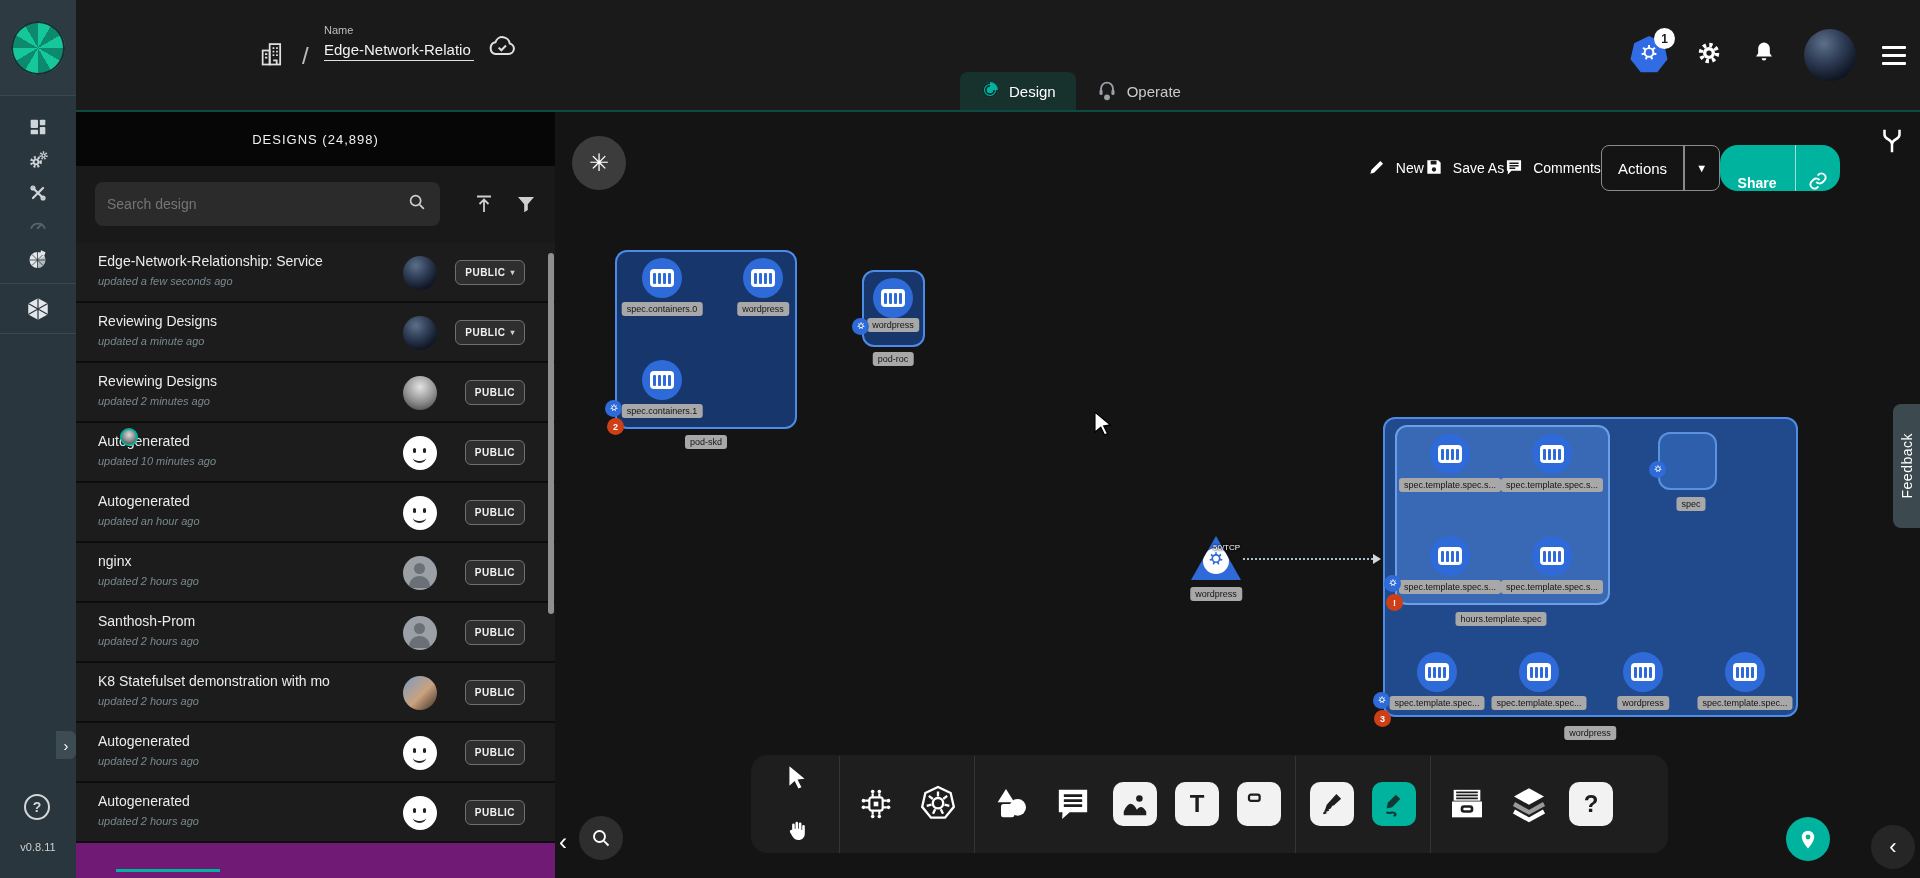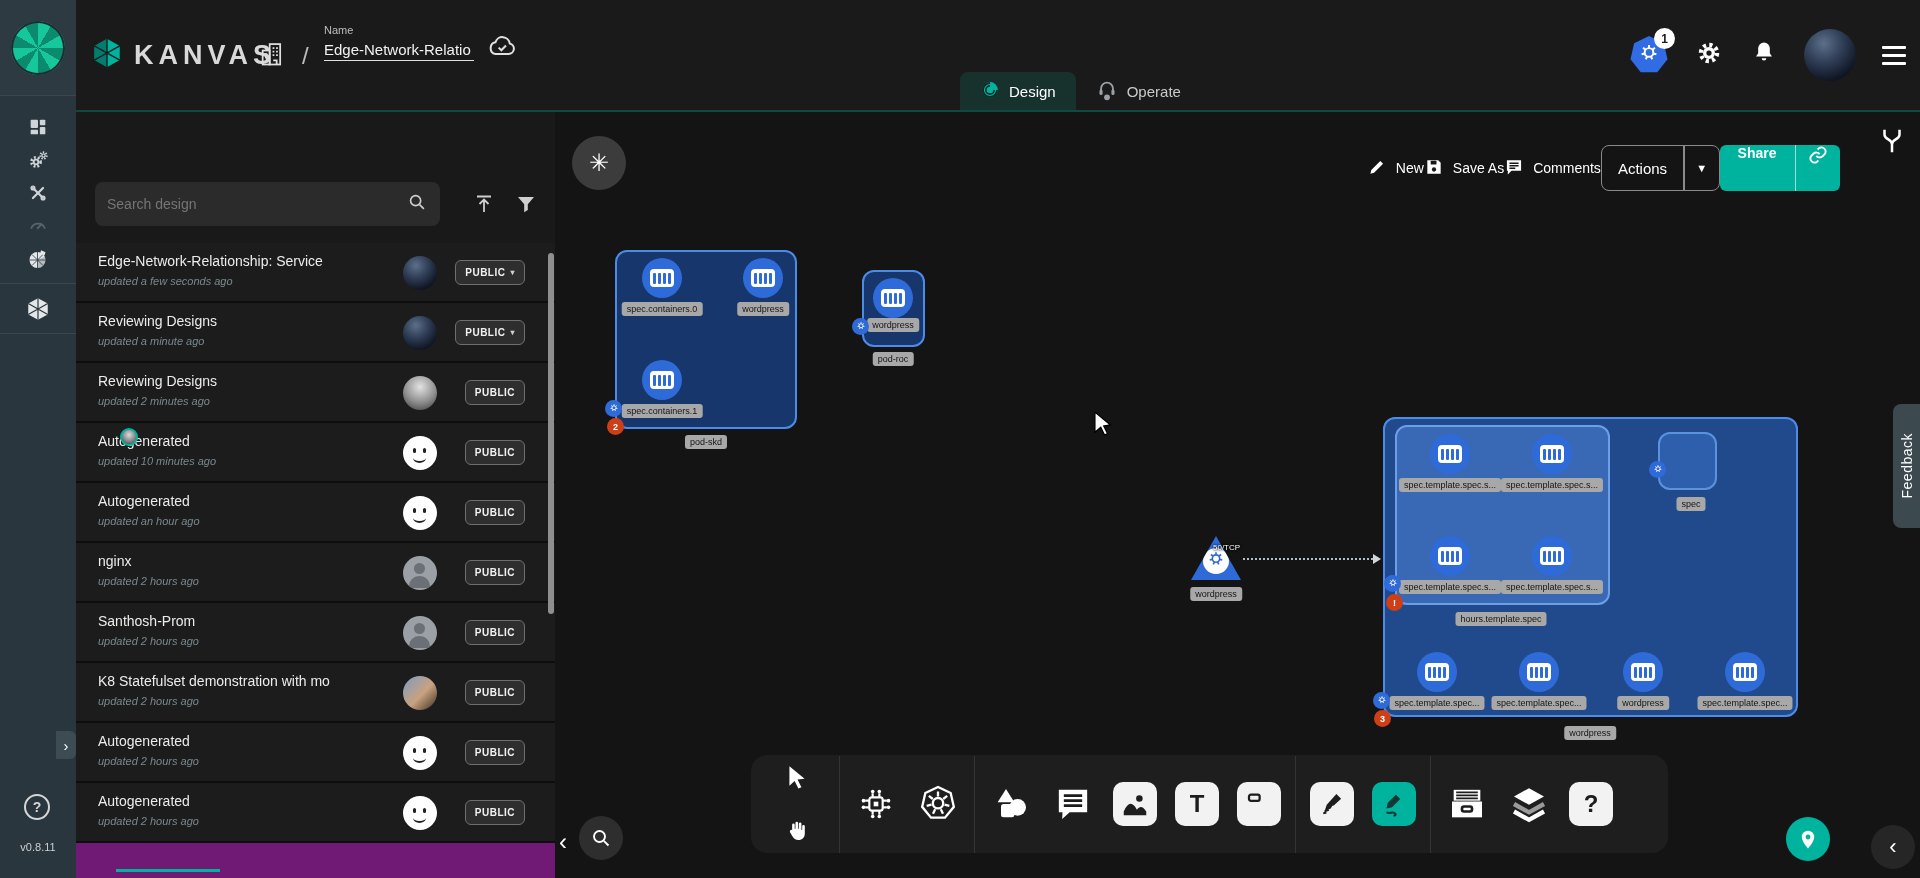--- a/index.html
+++ b/index.html
@@ -88,21 +88,21 @@
   .canvas{position:absolute;left:555px;top:112px;width:1365px;height:766px;background:#141414;overflow:hidden}
   .fab-snow{position:absolute;left:17px;top:24px;width:54px;height:54px;border-radius:50%;background:#3c3c3c;
     display:flex;align-items:center;justify-content:center;color:#fff;font-size:24px;cursor:pointer}
   .actionbar{position:absolute;top:33px;right:80px;height:46px;display:flex;align-items:center;}
   .act{display:flex;align-items:center;gap:9px;font-size:14px;color:#fff;cursor:pointer}
   .btn-actions{display:flex;align-items:center;height:46px;border:1.5px solid #8a8a8a;border-radius:8px;
     overflow:hidden;cursor:pointer}
   .btn-actions .lbl{padding:0 16px;font-size:15px;color:#fff}
   .btn-actions .sep{width:1.5px;height:46px;background:#8a8a8a}
   .btn-actions .caret{width:34px;text-align:center;font-size:11px;color:#fff}
-  .btn-share{display:flex;align-items:flex-start;height:46px;background:#00B39F;border-radius:6px;overflow:hidden;cursor:pointer}
+  .btn-share{display:flex;align-items:flex-end;height:46px;background:#00B39F;border-radius:18px;overflow:hidden;cursor:pointer}
   .btn-share .lbl{padding:0 18px;font-size:14px;font-weight:bold;color:#fff}
   .btn-share .sep{width:1.5px;height:46px;background:rgba(255,255,255,.6)}
   .btn-share .link{width:44px;display:flex;align-items:center;justify-content:center}
 
   .kbox{position:absolute;border:2px solid #4d8be8;border-radius:12px}
   .kbox.pod{background:rgba(24,59,121,.88)}
   .kbox.deploy{background:rgba(37,87,167,.82)}
   .kbox.inner{background:rgba(60,108,184,.9);border-color:#6ba0e8}
   .kbox.specbox{background:rgba(47,98,176,.9);border-color:#5b92de}
   .knode{position:absolute;width:40px;height:40px;border-radius:50%;background:#2f6bd8;
@@ -145,32 +145,20 @@
   .feedback{position:fixed;right:0;top:404px;width:27px;height:124px;background:#3C494F;color:#fff;
     border-radius:8px 0 0 8px;display:flex;align-items:center;justify-content:center;cursor:pointer;z-index:20}
   .feedback span{writing-mode:vertical-rl;transform:rotate(180deg);font-size:14px;letter-spacing:.5px}
 </style>
 </head>
 <body>
 
 <div class="app">
 
   <div class="header">
-    <div class="brand">
-      <span>
-        <svg width="34" height="34" viewBox="0 0 24 24">
-            <polygon points="12,2 21,7 21,17 12,22 3,17 3,7" fill="#00B39F"></polygon>
-            <polygon points="12,2 3,7 3,17 12,22" fill="rgba(0,0,0,.3)"></polygon>
-            <g stroke="#10201f" stroke-width="1">
-              <path d="M12 2v20M3 7l18 10M21 7L3 17"></path>
-            </g>
-          </svg>
-      </span>
-      <span class="brand-text">KANVAS</span>
-    </div>
     <div class="org">
       <span>
         <svg width="28" height="28" viewBox="0 0 24 24" fill="none" stroke="#e0e0e0" stroke-width="1.5">
             <rect x="4" y="9" width="6" height="12"></rect>
             <rect x="10" y="3.5" width="9" height="17.5"></rect>
             <path d="M12.5 7h1.5M15.5 7H17M12.5 10h1.5M15.5 10H17M12.5 13h1.5M15.5 13H17M6 12h2M6 15h2M13 17.5h3v4"></path>
           </svg>
       </span>
       <span class="slash">/</span>
     </div>
@@ -301,20 +289,21 @@
           </svg>
       </div>
       <div class="side-div"></div>
     </div>
     <div class="expand-tab">›</div>
     <div class="help-circle">?</div>
     <div class="version">v0.8.11</div>
   </div>
 
   <div class="panel">
+    <div class="panel-title">DESIGNS (24,898)</div>
     <div class="search-row">
       <div class="search-box">
         <input placeholder="Search design" style="">
         <span>
           <svg width="22" height="22" viewBox="0 0 24 24" fill="none" stroke="#cfcfcf" stroke-width="1.8">
               <circle cx="10.5" cy="10.5" r="5.5"></circle>
               <path d="M14.8 14.8L19.5 19.5"></path>
             </svg>
         </span>
       </div>

